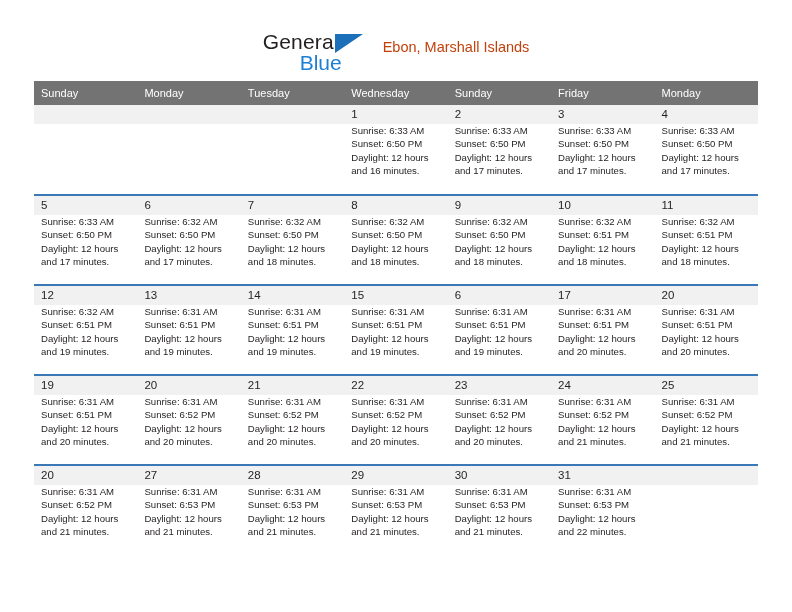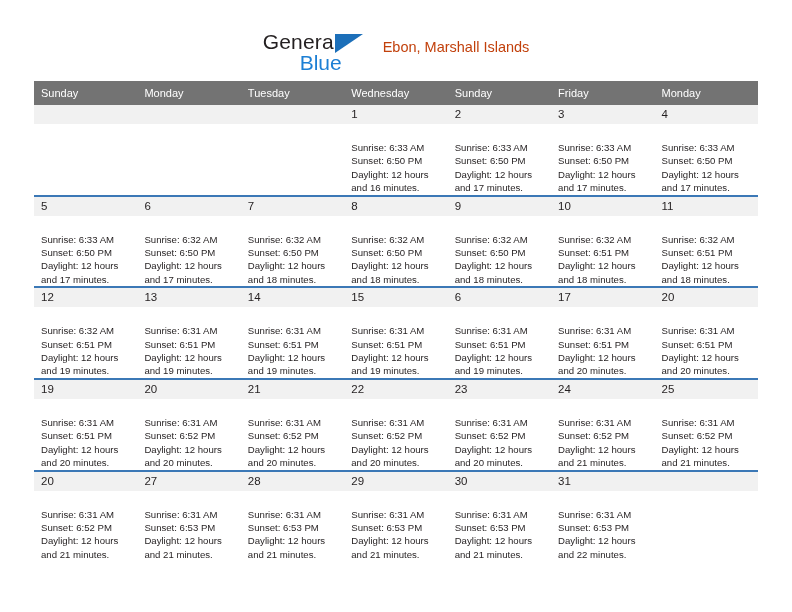--- a/index.html
+++ b/index.html
@@ -112,21 +112,21 @@
     color: #231f20;
     padding: 3px 0 3px 7px;
     height: 19px;
     box-sizing: border-box;
     line-height: 13px;
   }
   .daynum.empty {
     color: transparent;
   }
   .details {
-    padding: 17px 6px 0 7px;
+    padding: 0 6px 0 7px;
     font-size: 9.6px;
     line-height: 13.4px;
     color: #231f20;
   }
   .details div {
     white-space: nowrap;
   }
 </style>
 </head>
 <body>

